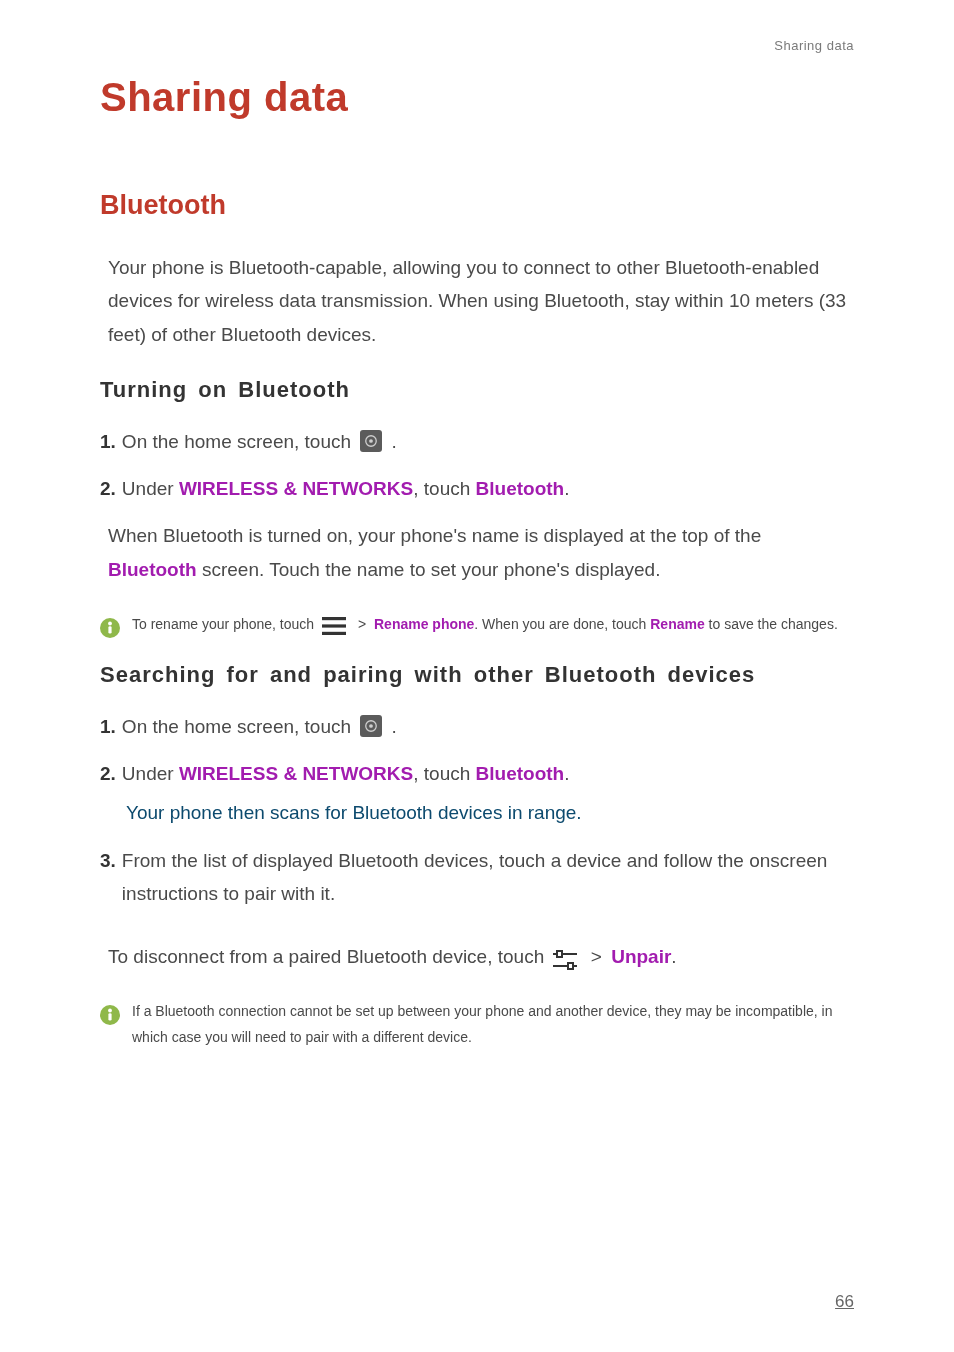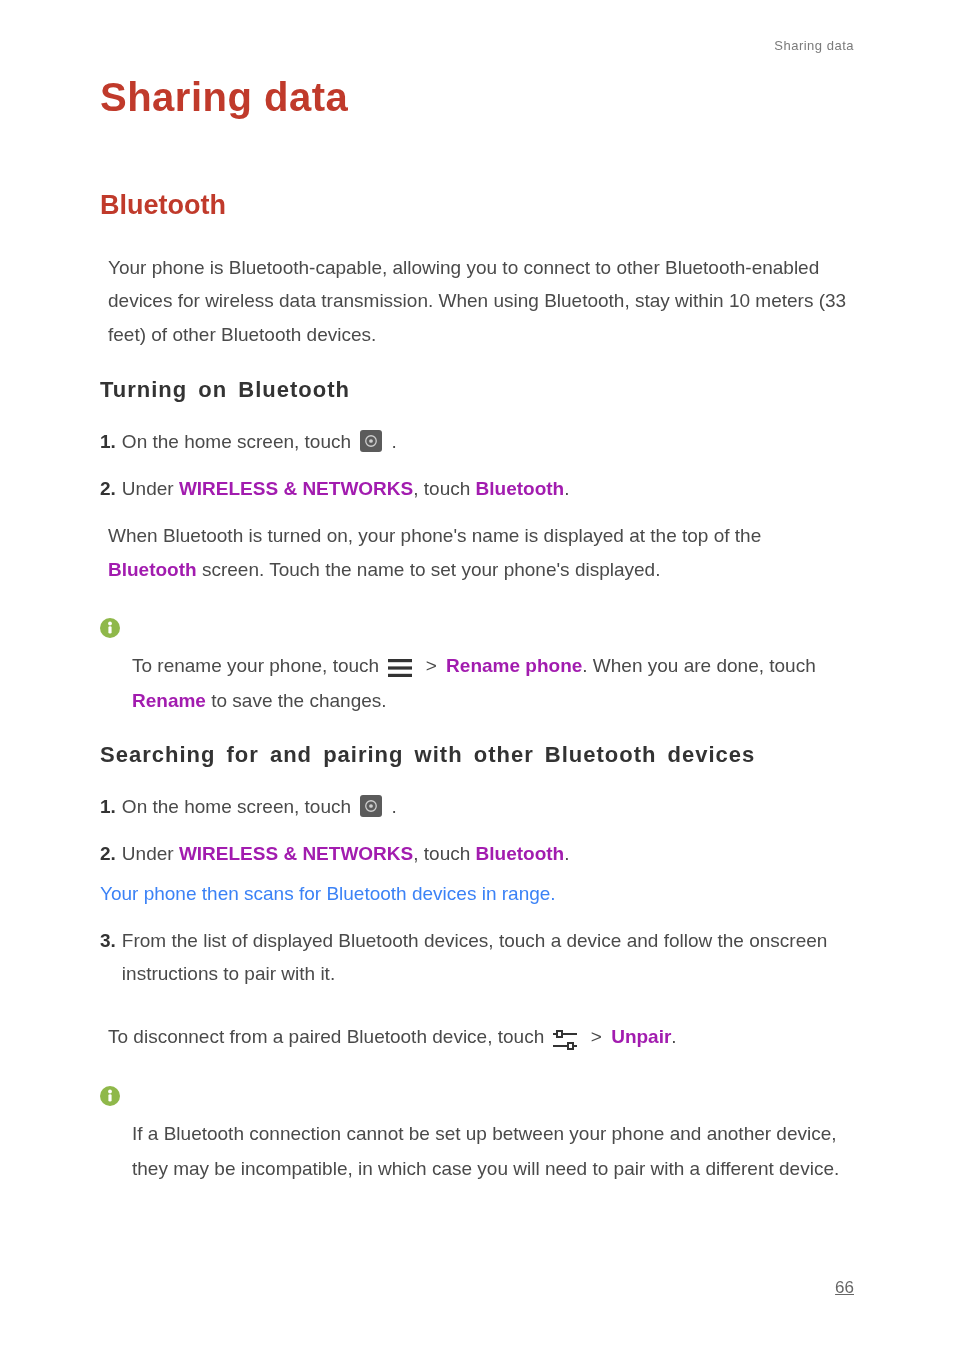--- a/index.html
+++ b/index.html
@@ -62,21 +62,22 @@
     color: #333;
     margin-right: 6px;
     white-space: nowrap;
   }
   .step-body {
     flex: 1;
   }
   .step-sub {
     font-size: 19px;
     line-height: 1.75;
-    color: #3b82f6;
+    color: #0c4a6e;
+    margin-left: 26px;
     margin-bottom: 14px;
   }
   .bold { font-weight: 700; color: #a21caf; }
   .inline-icon {
     display: inline-flex;
     vertical-align: middle;
     margin: 0 4px;
   }
   .settings-badge {
     width: 22px; height: 22px;
@@ -110,30 +111,29 @@
     align-items: flex-start;
     margin: 14px 0 24px 0;
   }
   .note-icon {
     flex: 0 0 auto;
     width: 20px; height: 20px;
     margin-right: 12px;
     margin-top: 6px;
   }
   .note-body {
-    font-size: 19px;
+    font-size: 14px;
     line-height: 1.85;
     color: #4a4a4a;
     flex: 1;
-    margin-top: 36px;
   }
   .gt { margin: 0 4px; }
   .page-number {
     position: absolute;
-    bottom: 54px;
+    bottom: 40px;
     right: 100px;
     font-size: 17px;
     color: #666;
     text-decoration: underline;
   }
   .mb-lg { margin-bottom: 30px; }
 </style>
 </head>
 <body>
 

